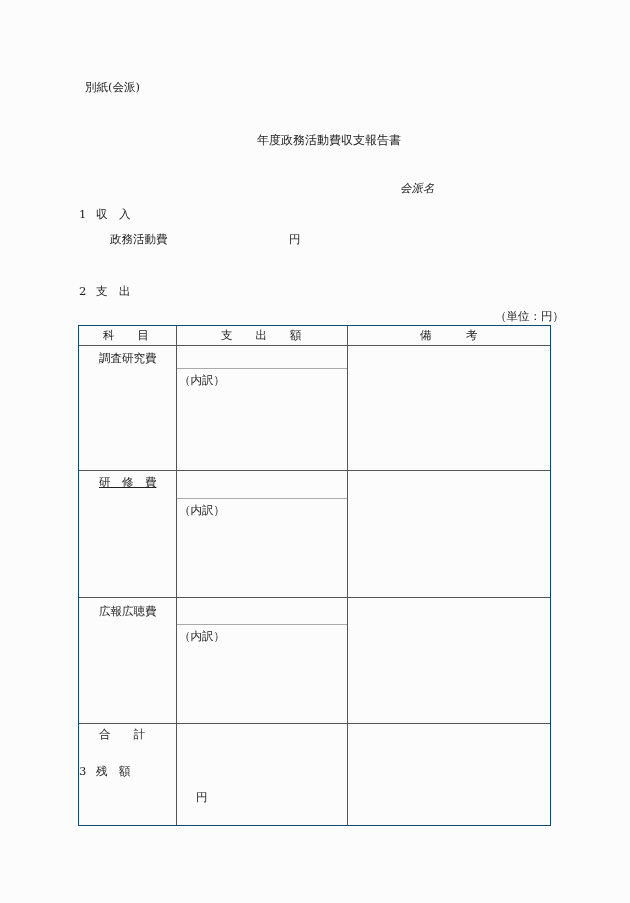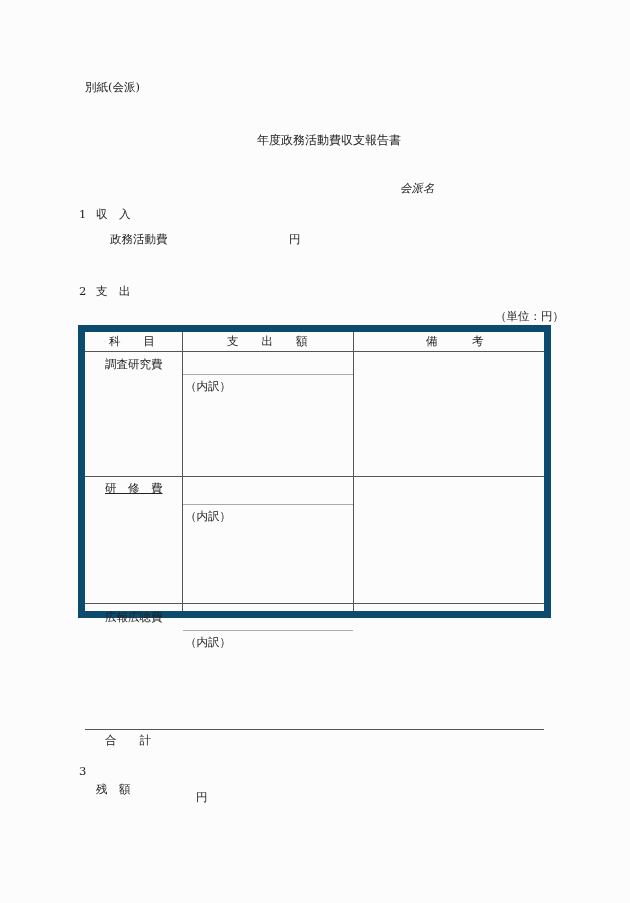--- a/index.html
+++ b/index.html
@@ -9,22 +9,22 @@
       position: relative;
       font-family: "DejaVu Serif", "Liberation Serif", serif;
       color: #222;
       font-size: 11.5px;
       overflow: hidden;
     }
     .abs { position: absolute; white-space: nowrap; line-height: 1; }
     .title { font-size: 12px; }
     .table {
       position: absolute; left: 78px; top: 325px;
-      width: 473px; height: 293px;
-      border: 7px solid #0c4a6e;
+      width: 473px; height: 501px;
+      border: 1px solid #0c4a6e;
       box-sizing: border-box;
     }
     .vline { position: absolute; top: 0; bottom: 0; width: 0; border-left: 1px solid #555; }
     .hline { position: absolute; left: 0; right: 0; height: 0; border-top: 1px solid #555; }
     .subline { position: absolute; height: 0; border-top: 1px solid #aaa; }
     .cell-text { position: absolute; white-space: nowrap; line-height: 1; }
   </style>
 </head>
 <body>
 
@@ -76,15 +76,15 @@
   <div style="position:absolute; left:98px; top:272px; width:170px; height:26px;"></div>
   <div class="cell-text" style="left:100px; top:305px;">（内訳）</div>
   <div style="position:absolute; left:269px; top:272px; width:202px; height:125px;"></div>
 
   <div class="cell-text" style="left:20px; top:403px;">合　　計</div>
   <div style="position:absolute; left:98px; top:398px; width:170px; height:17px;"></div>
   <div style="position:absolute; left:269px; top:398px; width:202px; height:17px;"></div>
 </div>
 
 <div class="abs" style="left:79px; top:766px;">3</div>
-<div class="abs" style="left:96px; top:766px;margin-top:18px;">残　額</div>
+<div class="abs" style="left:96px; top:766px;">残　額</div>
 <div class="abs" style="left:95px; top:788px; width:100px; height:16px;"></div>
 <div class="abs" style="left:196px; top:792px;">円</div>
 
 </body></html>

